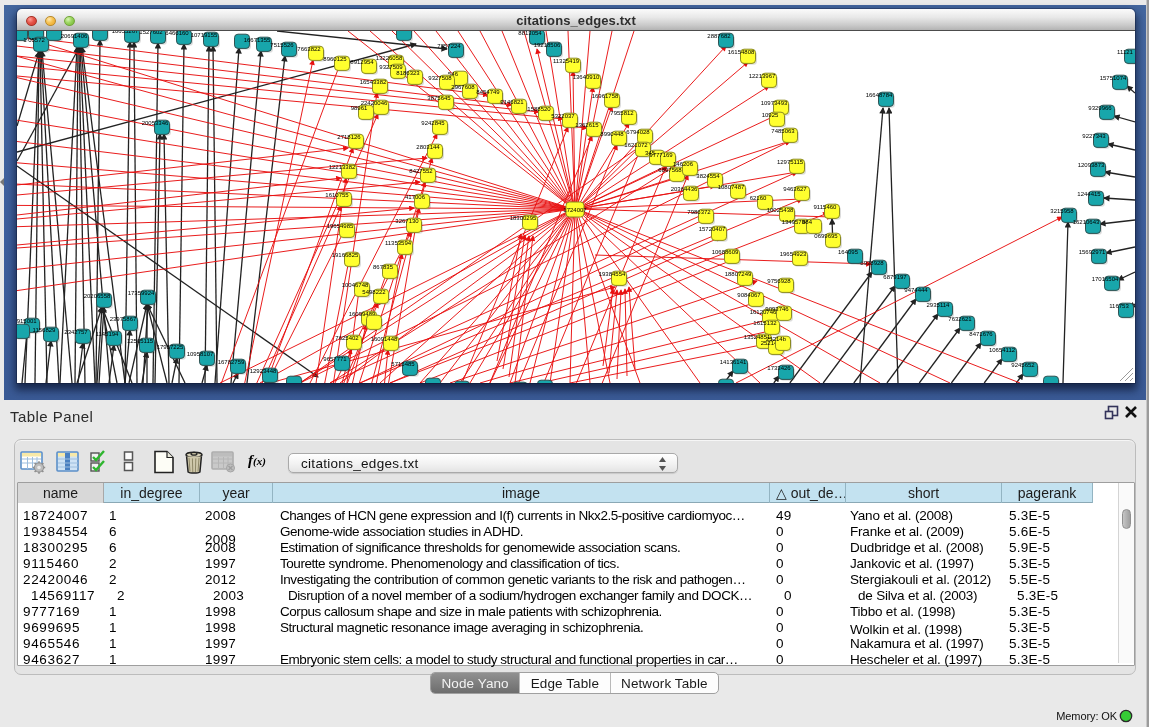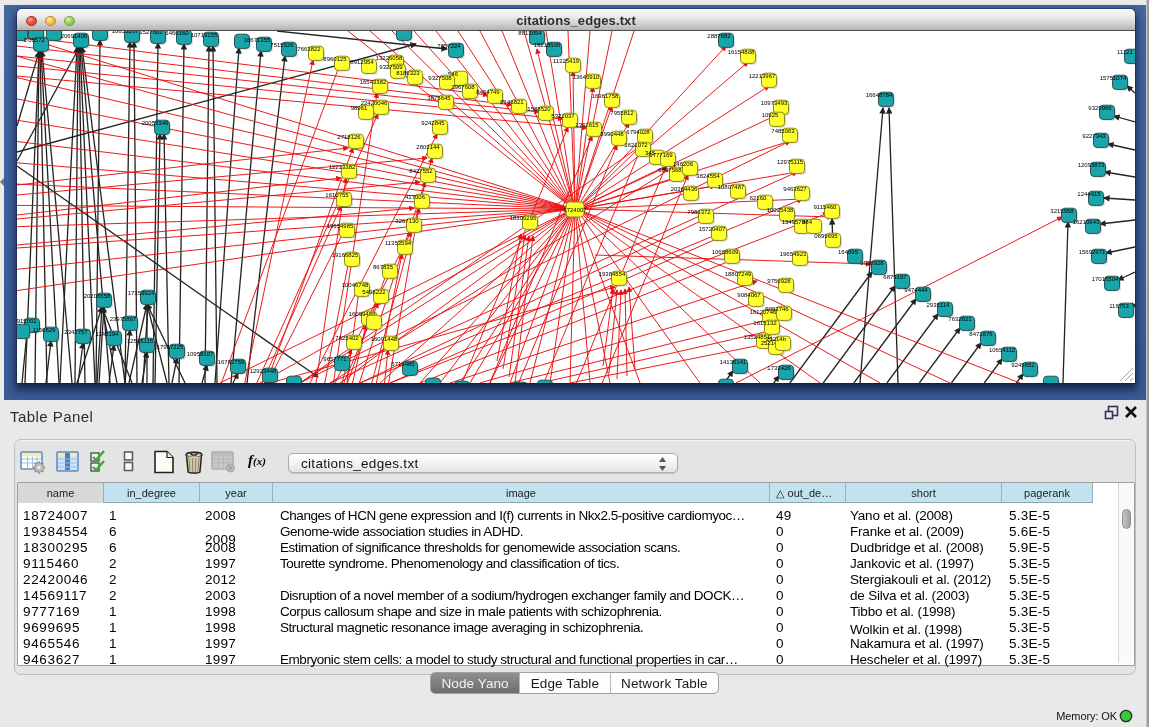--- a/index.html
+++ b/index.html
@@ -8,21 +8,21 @@
 .tl{position:absolute;top:6.5px;width:10.5px;height:10.5px;border-radius:50%}
 .title{position:absolute;top:4px;width:100%;text-align:center;font-size:13px;font-weight:bold;color:#2e2e2e;letter-spacing:.1px}
 .canvas{position:absolute;left:0;top:22px;width:1118px;height:352px;background:#fff;overflow:hidden}
 .tp{position:absolute;left:0;top:400px;width:1146px;height:327px;background:#e9e9e9}
 .tphead{position:absolute;left:10px;top:8px;font-size:15px;color:#2b2b2b;letter-spacing:.45px}
 .cont{position:absolute;left:14px;top:39px;width:1122px;height:236px;border:1px solid #bcbcbc;border-radius:7px;background:#e4e4e4;box-shadow:inset 0 1px 0 #f6f6f6}
 .tool{position:absolute;left:0;top:10px;height:26px}
 .combo{position:absolute;left:273px;top:13px;width:390px;height:20px;border:1px solid #a9a9a9;border-radius:5px;background:linear-gradient(#ffffff,#f2f2f2 55%,#e4e4e4);box-shadow:0 1px 1px rgba(0,0,0,.12);font-size:13.5px;color:#111;line-height:19px;padding-left:12px;letter-spacing:.3px}
 .grid{position:absolute;left:2px;top:42px;width:1118px;height:184px;background:#fff;border:1px solid #9e9e9e;border-radius:1px}
 .hdr{position:absolute;left:0px;top:0px;width:1075px;height:20px;background:#c3e2f0;border-bottom:1px solid #8aa8b5}
-.hc{position:absolute;top:0;height:20px;border-right:1px solid #93b4c2;font-size:11px;color:#1c1c1c;text-align:center;line-height:20px}
+.hc{position:absolute;top:0;height:20px;border-right:1px solid #93b4c2;font-size:14px;color:#1c1c1c;text-align:center;line-height:20px}
 .rows{position:absolute;left:0;top:21px;width:1075px;height:160px;font-size:13.5px;color:#000;letter-spacing:.25px}
 .sb{position:absolute;right:0px;top:0px;width:16px;height:180px;background:#fafafa;border-left:1px solid #d4d4d4}
 .thumb{position:absolute;left:3px;top:26px;width:9px;height:20px;border-radius:5px;background:linear-gradient(90deg,#c6c6c6,#9f9f9f);border:1px solid #909090}
 .tabs{position:absolute;left:430px;top:272px;height:22px;display:flex;border:1px solid #a0a0a0;border-radius:5px;overflow:hidden;background:#fdfdfd;font-size:13.5px}
 .tab{padding:0 10.5px;line-height:21px;color:#1a1a1a;border-right:1px solid #b9b9b9;font-weight:500;letter-spacing:.1px}
 .tabsel{background:linear-gradient(#909090,#6d6d6d);color:#f3f3f3;font-weight:400}
 .mem{position:absolute;right:29px;top:310px;font-size:11px;color:#111;letter-spacing:-.1px}
 </style></head><body>
 <div class="desk"></div>
 <div style="position:absolute;left:0;top:0;width:1149px;height:5px;background:#eaeaea"></div>
@@ -805,25 +805,26 @@
 <span style="position:absolute;left:187px;top:4px;">1997</span>
 <span style="position:absolute;left:262px;top:4px;white-space:nowrap;letter-spacing:-.45px;">Tourette syndrome. Phenomenology and classification of tics.</span>
 <span style="position:absolute;left:758px;top:4px;">0</span>
 <span style="position:absolute;left:832px;top:4px;white-space:nowrap;letter-spacing:-.2px;">Jankovic et al. (1997)</span>
 <span style="position:absolute;left:991px;top:4px;">5.3E-5</span>
 </div>
 <div style="position:absolute;left:0;top:64px;width:1118px;height:16px;">
 <span style="position:absolute;left:5px;top:4px;letter-spacing:.65px;">22420046</span>
 <span style="position:absolute;left:91px;top:4px;">2</span>
 <span style="position:absolute;left:187px;top:4px;">2012</span>
+<span style="position:absolute;left:262px;top:4px;white-space:nowrap;letter-spacing:-.45px;">Investigating the contribution of common genetic variants to the risk and pathogen…</span>
 <span style="position:absolute;left:758px;top:4px;">0</span>
 <span style="position:absolute;left:832px;top:4px;white-space:nowrap;letter-spacing:-.2px;">Stergiakouli et al. (2012)</span>
 <span style="position:absolute;left:991px;top:4px;">5.5E-5</span>
 </div>
-<div style="position:absolute;left:0;top:80px;width:1118px;height:16px;">
+<div style="position:absolute;left:8px;top:80px;width:1118px;height:16px;">
 <span style="position:absolute;left:5px;top:4px;letter-spacing:.65px;">14569117</span>
 <span style="position:absolute;left:91px;top:4px;">2</span>
 <span style="position:absolute;left:187px;top:4px;">2003</span>
 <span style="position:absolute;left:262px;top:4px;white-space:nowrap;letter-spacing:-.45px;">Disruption of a novel member of a sodium/hydrogen exchanger family and DOCK…</span>
 <span style="position:absolute;left:758px;top:4px;">0</span>
 <span style="position:absolute;left:832px;top:4px;white-space:nowrap;letter-spacing:-.2px;">de Silva et al. (2003)</span>
 <span style="position:absolute;left:991px;top:4px;">5.3E-5</span>
 </div>
 <div style="position:absolute;left:0;top:96px;width:1118px;height:16px;">
 <span style="position:absolute;left:5px;top:4px;letter-spacing:.65px;">9777169</span>

